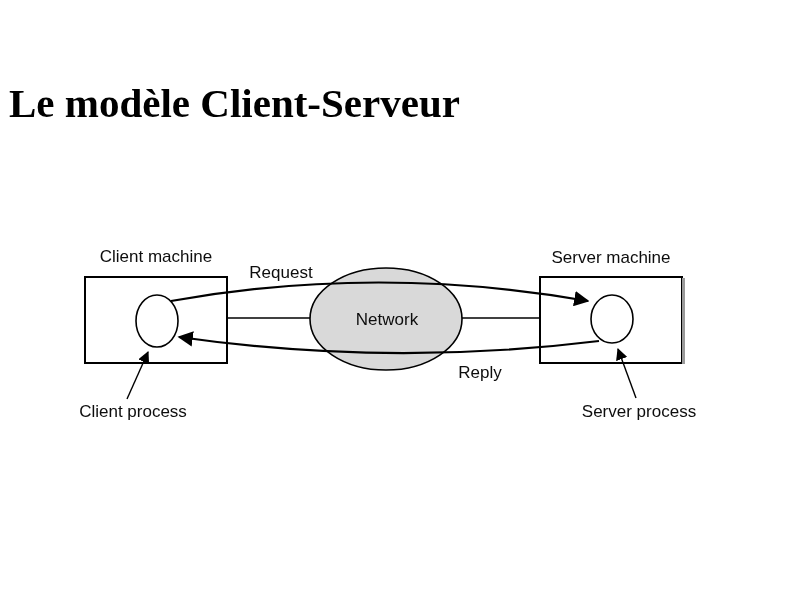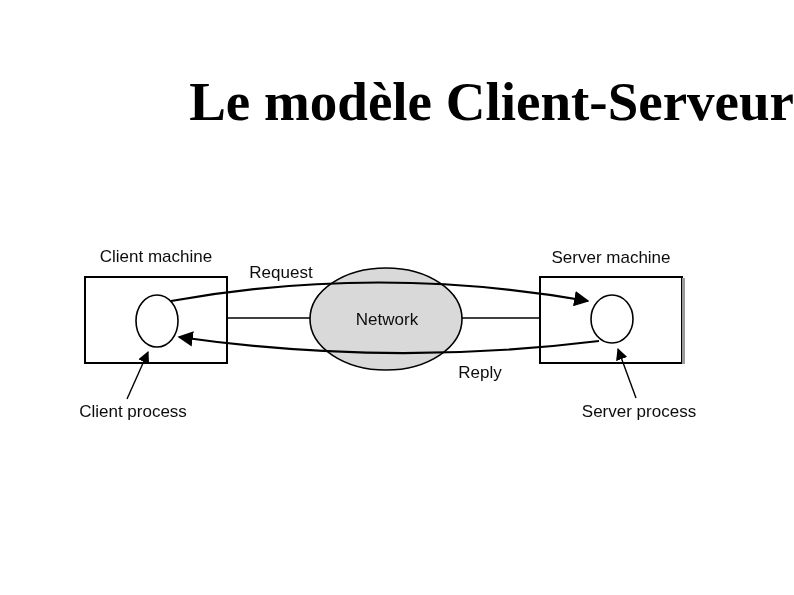--- a/index.html
+++ b/index.html
@@ -15,28 +15,28 @@
     width: 794px;
     height: 595px;
     background: #ffffff;
     font-family: "Liberation Sans", sans-serif;
   }
   .slide-title {
     position: absolute;
     top: 72px;
     left: 0;
     right: 0;
-    text-align: right;
+    text-align: left;
     font-family: "Liberation Serif", "DejaVu Serif", serif;
     font-weight: bold;
-    font-size: 55px;
+    font-size: 41px;
     line-height: 1.1;
     color: #000000;
     letter-spacing: 0px;
-    margin: 0;
+    margin: 9px;
   }
   .diagram-svg {
     position: absolute;
     top: 0;
     left: 0;
   }
   .diagram-label {
     font-family: "Liberation Sans", "DejaVu Sans", sans-serif;
     font-size: 17px;
     fill: #0d0d0d;

